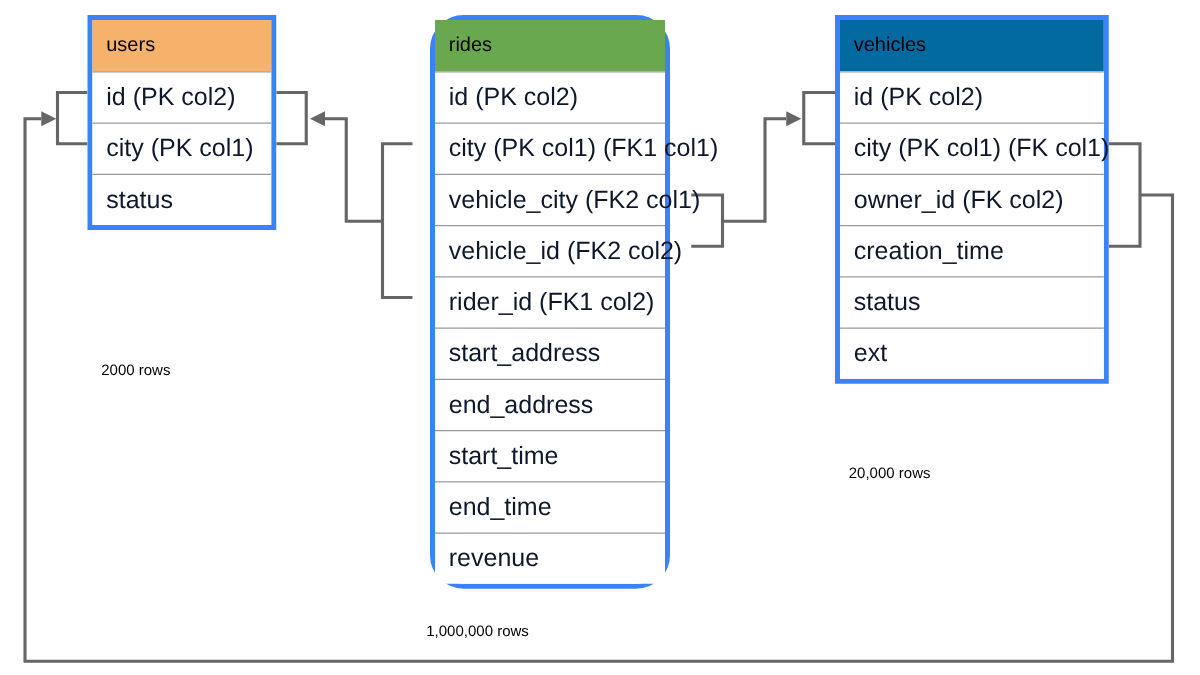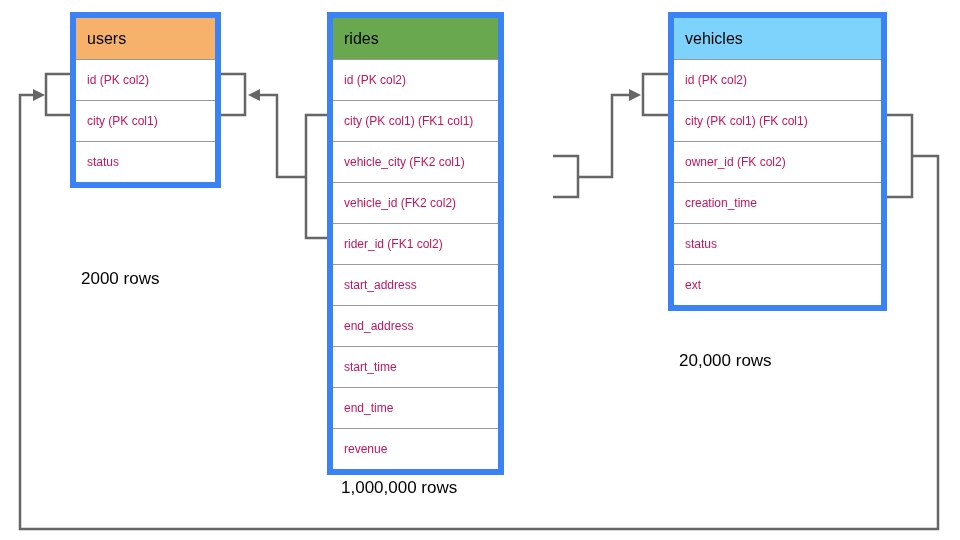--- a/index.html
+++ b/index.html
@@ -28,53 +28,54 @@
     stroke: #666666;
     stroke-width: 2.5;
   }
   .connector-layer polygon {
     fill: #666666;
     stroke: none;
   }
   .db-table {
     position: absolute;
     top: 12px;
-    border: 6px solid #3b82f6;
+    border: 4px solid #3b82f6;
     background: #ffffff;
     box-sizing: border-box;
   }
   .db-table .tbl-header {
     height: 41px;
     box-sizing: border-box;
     display: flex;
     align-items: center;
     padding-left: 11px;
     font-size: 16px;
     color: #000000;
   }
   .db-table .tbl-row {
     height: 41px;
     box-sizing: border-box;
     border-top: 1px solid #999999;
     display: flex;
     align-items: center;
     padding-left: 11px;
-    font-size: 12px;
-    color: #be185d;
+    font-size: 20px;
+    color: #0f172a;
     background: #ffffff;
     white-space: nowrap;
   }
   .row-count {
     position: absolute;
-    font-size: 17px;
+    font-size: 12px;
     color: #000000;
     white-space: nowrap;
+    margin-top: 20px;
   }
   .tbl-users    { left: 70px;  width: 151px; }
-  .tbl-rides    { left: 327px; width: 177px; }
+  .tbl-rides    { left: 344px; width: 192px; border-radius: 27px; }
   .tbl-vehicles { left: 668px; width: 219px; }
   .rc-users    { left: 81px;  top: 269px; }
   .rc-rides    { left: 341px; top: 478px; }
   .rc-vehicles { left: 679px; top: 351px; }
 </style>
 </head>
 <body>
 
 <div class="canvas">
 
@@ -119,21 +120,21 @@
     <div class="tbl-row">rider_id (FK1 col2)</div>
     <div class="tbl-row">start_address</div>
     <div class="tbl-row">end_address</div>
     <div class="tbl-row">start_time</div>
     <div class="tbl-row">end_time</div>
     <div class="tbl-row">revenue</div>
   </div>
   <div class="row-count rc-rides">1,000,000 rows</div>
 
   <div class="db-table tbl-vehicles">
-    <div class="tbl-header" style="background-color: #7dd3fc;">vehicles</div>
+    <div class="tbl-header" style="background-color: #0369a1;">vehicles</div>
     <div class="tbl-row">id (PK col2)</div>
     <div class="tbl-row">city (PK col1) (FK col1)</div>
     <div class="tbl-row">owner_id (FK col2)</div>
     <div class="tbl-row">creation_time</div>
     <div class="tbl-row">status</div>
     <div class="tbl-row">ext</div>
   </div>
   <div class="row-count rc-vehicles">20,000 rows</div>
 
 </div>

